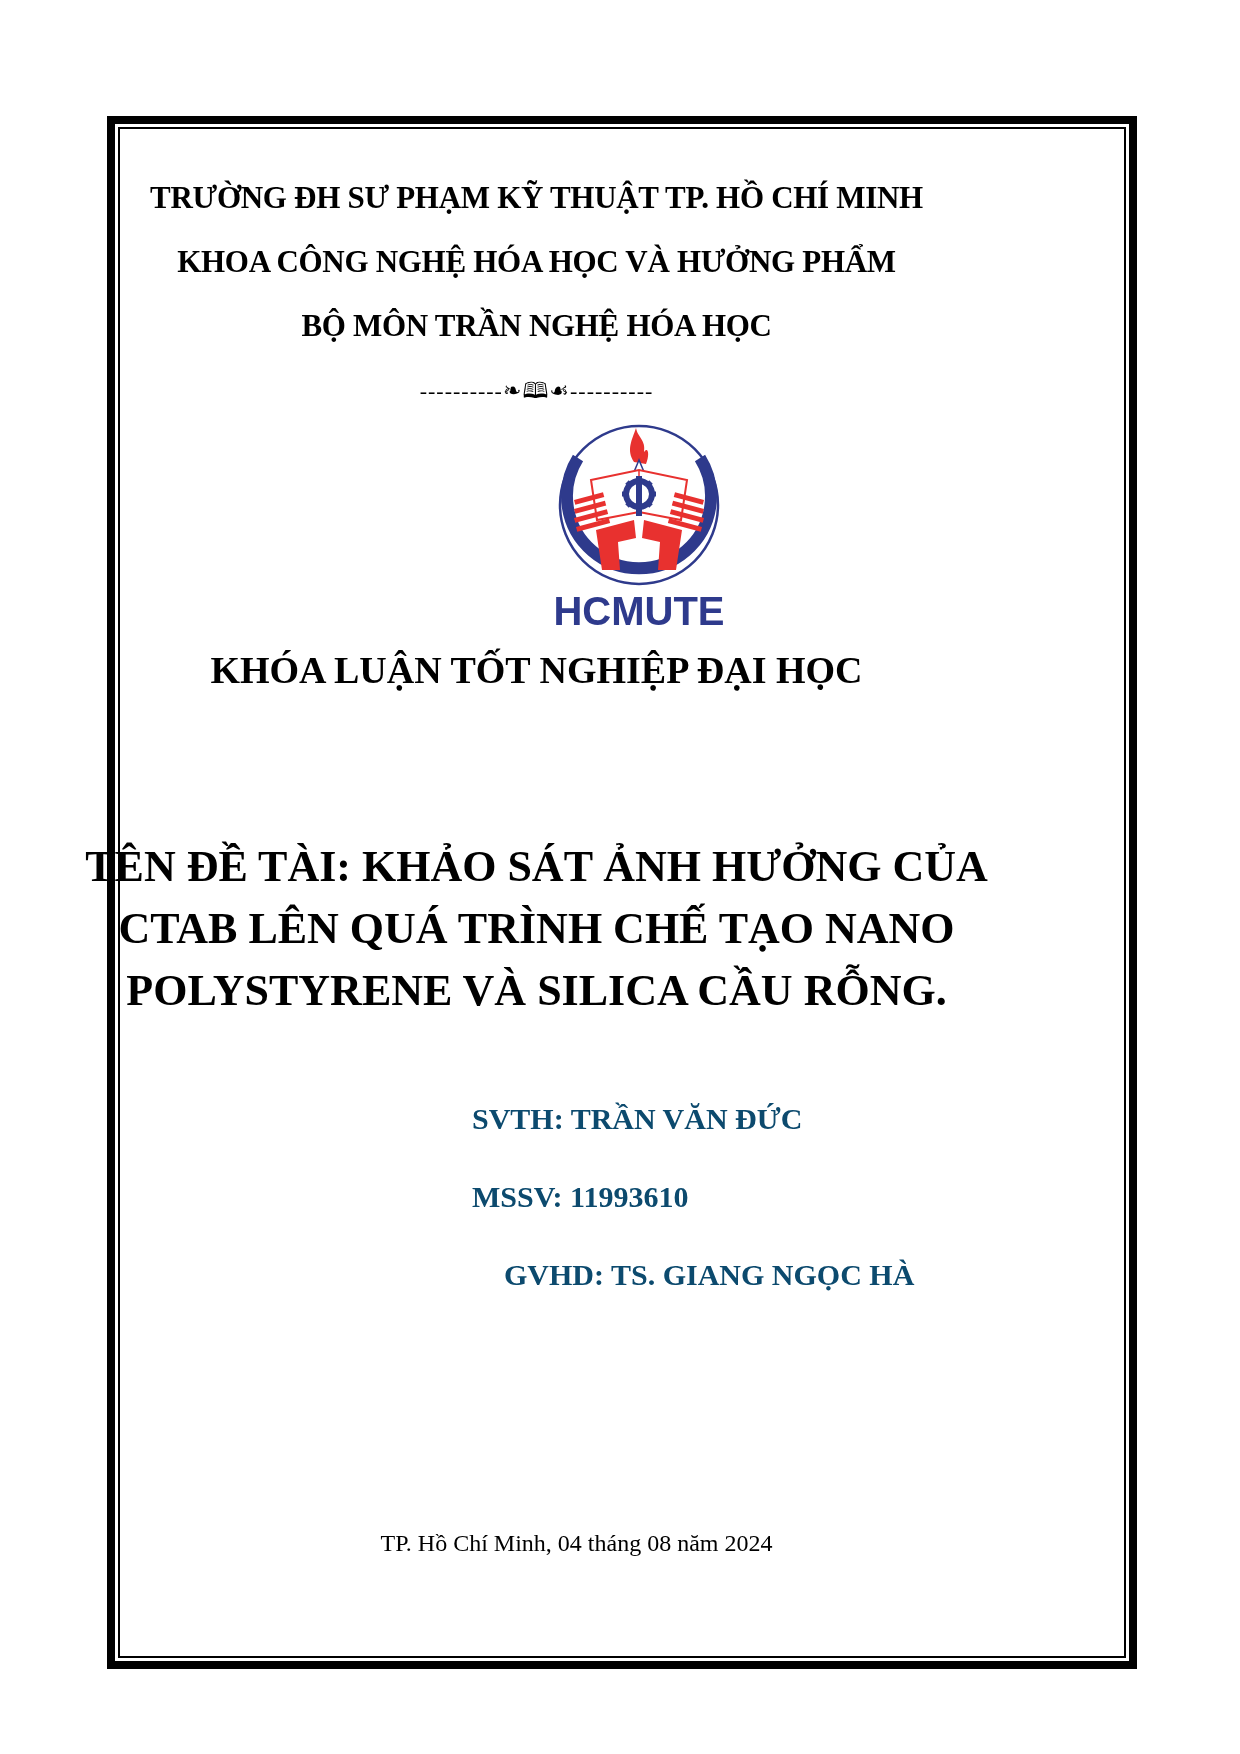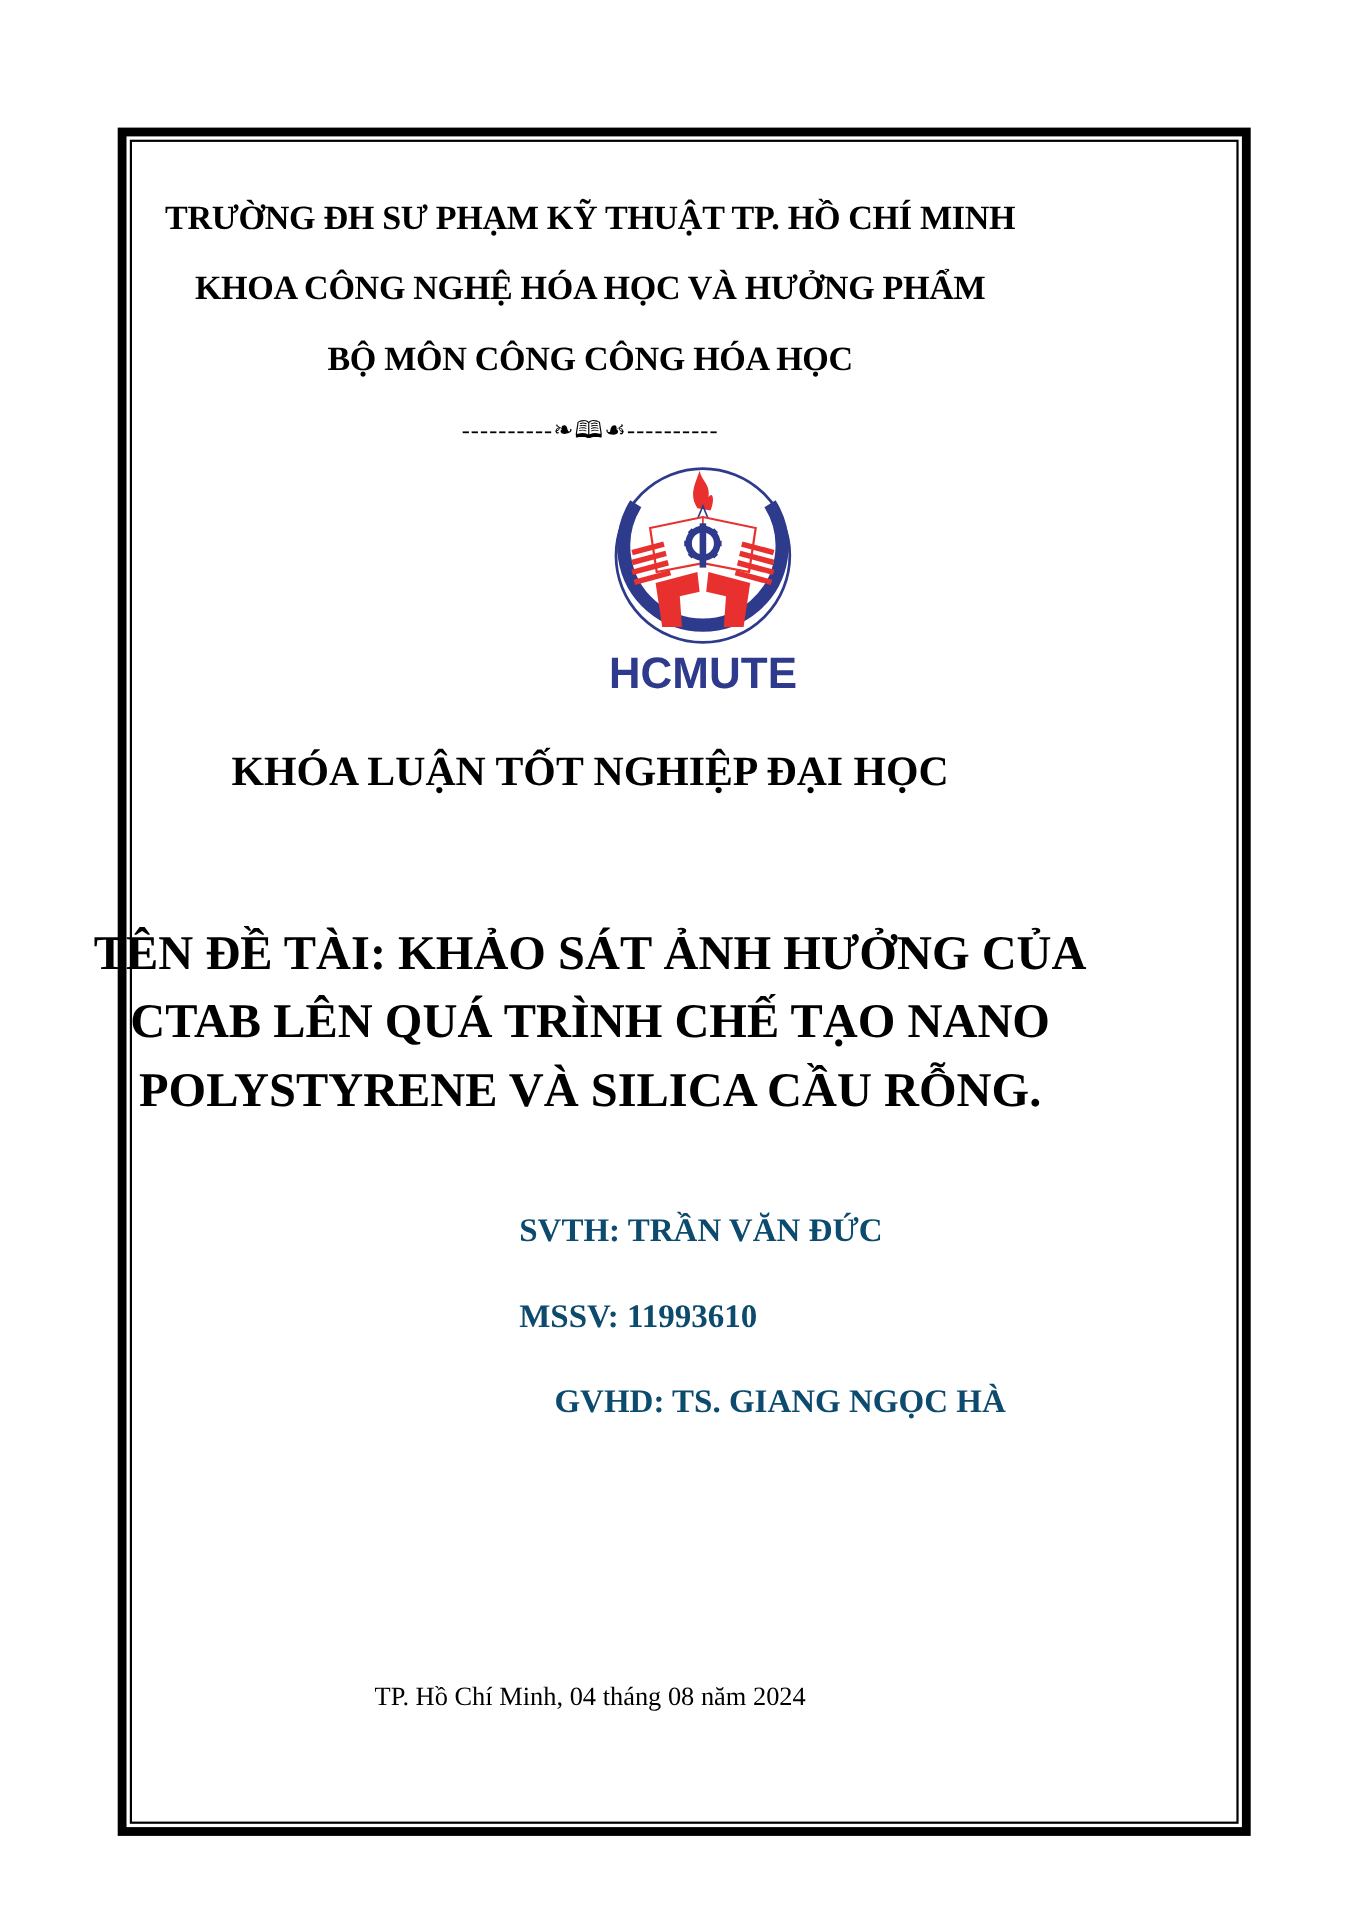--- a/index.html
+++ b/index.html
@@ -18,32 +18,32 @@
     white-space: nowrap;
   }
   .hdr { font-size: 31px; letter-spacing: -0.3px; }
   .ornament { font-size: 22px; font-weight: normal; letter-spacing: 1px; }
   .thesis { font-size: 38px; }
   .title { font-size: 44px; line-height: 62px; }
   .info {
     position: absolute; left: 472px; font-family: "Liberation Serif", serif;
     font-weight: bold; font-size: 30px; color: #0c4a6e; white-space: nowrap;
   }
-  .date { font-size: 24px; font-weight: normal; }
+  .date { font-size: 24px; font-weight: normal; padding-left: 40px; }
   .logo { position: absolute; left: 556px; top: 420px; width: 170px; height: 215px; }
 </style>
 </head>
 <body>
 
 <div class="frame-outer"></div>
 <div class="frame-inner"></div>
 
 <div class="line hdr" style="top:180px;">TRƯỜNG ĐH SƯ PHẠM KỸ THUẬT TP. HỒ CHÍ MINH</div>
 <div class="line hdr" style="top:244px;">KHOA CÔNG NGHỆ HÓA HỌC VÀ HƯỞNG PHẨM</div>
-<div class="line hdr" style="top:308px;">BỘ MÔN CÔNG CÔNG HÓA HỌC</div>
+<div class="line hdr" style="top:308px;">BỘ MÔN TRẦN NGHỆ HÓA HỌC</div>
 <div class="line ornament" style="top:374px;">
   <span>----------❧🕮☙----------</span>
 </div>
 
 <div class="logo">
   <svg width="170" height="215" viewBox="0 0 170 215">
     <circle cx="83" cy="85" r="79" fill="none" stroke="#2E3A8C" stroke-width="2.5"></circle>
     <path d="M 22 38 A 72 72 0 1 0 144 38" fill="none" stroke="#2E3A8C" stroke-width="12"></path>
     <path d="M 78 42 C 70 30 76 20 80 8 C 82 18 90 20 88 32 C 92 26 94 34 90 44 Z" fill="#E8312F"></path>
     <path d="M 83 40 L 78 52 L 83 60 L 88 52 Z" fill="#fff" stroke="#2E3A8C" stroke-width="1.5"></path>
@@ -69,21 +69,21 @@
       <rect x="118" y="76" width="30" height="5" transform="rotate(15 133 78)"></rect>
       <rect x="116" y="85" width="32" height="5" transform="rotate(15 133 87)"></rect>
       <rect x="114" y="94" width="34" height="5" transform="rotate(15 133 96)"></rect>
       <rect x="112" y="103" width="34" height="5" transform="rotate(15 131 105)"></rect>
       <path d="M 126 110 L 88 100 L 86 118 L 104 122 L 102 150 L 120 150 Z"></path>
     </g>
     <text x="83" y="205" text-anchor="middle" font-family="Liberation Sans, sans-serif" font-weight="bold" font-size="40" fill="#2E3A8C">HCMUTE</text>
   </svg>
 </div>
 
-<div class="line thesis" style="top:680px;font-family:Liberation Serif, serif;">KHÓA LUẬN TỐT NGHIỆP ĐẠI HỌC</div>
+<div class="line thesis" style="top:648px;font-family:Liberation Serif, serif;">KHÓA LUẬN TỐT NGHIỆP ĐẠI HỌC</div>
 
 <div class="line title" style="top:836px;">TÊN ĐỀ TÀI: KHẢO SÁT ẢNH HƯỞNG CỦA</div>
 <div class="line title" style="top:898px;">CTAB LÊN QUÁ TRÌNH CHẾ TẠO NANO</div>
 <div class="line title" style="top:960px;">POLYSTYRENE VÀ SILICA CẦU RỖNG.</div>
 
 <div class="info" style="top:1102px;">SVTH: TRẦN VĂN ĐỨC</div>
 <div class="info" style="top:1180px;">MSSV: 11993610</div>
 <div class="info" style="top:1258px;margin-left:32px;">GVHD: TS. GIANG NGỌC HÀ</div>
 
 <div class="line date" style="top:1530px;">TP. Hồ Chí Minh, 04 tháng 08 năm 2024</div>

